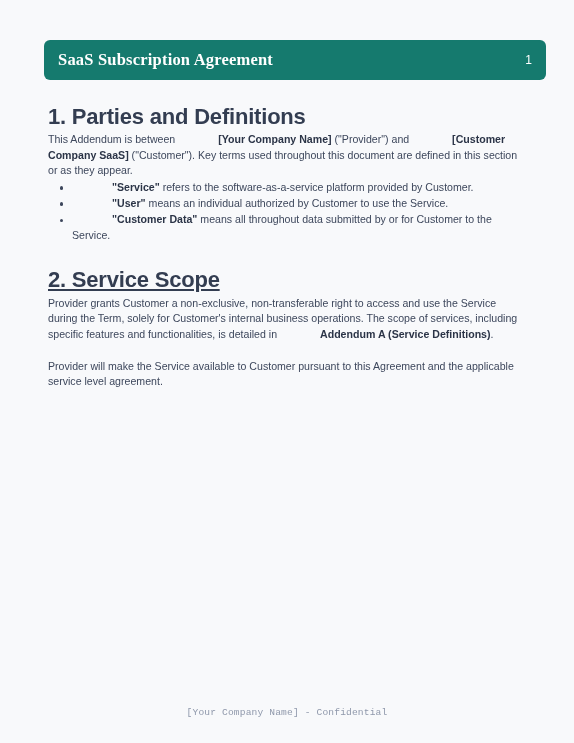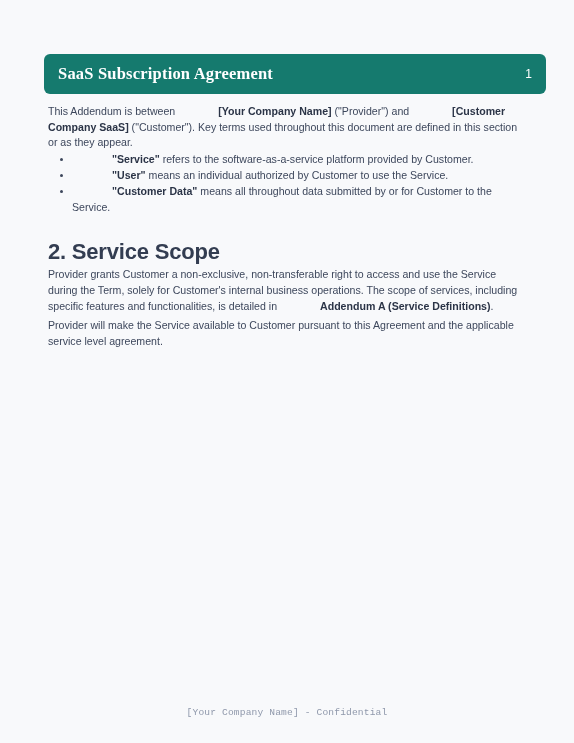--- a/index.html
+++ b/index.html
@@ -21,21 +21,21 @@
     width: 574px;
     height: 743px;
     box-sizing: border-box;
     background: #f8f9fb;
   }
 
   
   .doc-header {
     position: absolute;
     left: 44px;
-    top: 54px;
+    top: 40px;
     width: 502px;
     height: 40px;
     background: #157a6e;
     border-radius: 6px;
     box-sizing: border-box;
     display: flex;
     align-items: center;
     justify-content: space-between;
     padding: 0 14px 0 14px;
   }
@@ -67,33 +67,34 @@
     font-size: 22px;
     font-weight: bold;
     color: #333d51;
     margin: 0 0 3px 0;
     padding: 0;
     letter-spacing: -0.2px;
     line-height: 1.15;
   }
   h2.section-heading.second {
     margin-top: 24px;
+    text-decoration: underline;
   }
 
   p.body-text {
     font-family: "Liberation Sans", sans-serif;
     font-size: 10.6px;
     line-height: 15.6px;
     color: #3d475c;
     margin: 0;
     padding: 0;
     text-align: left;
   }
   p.body-text + p.body-text {
-    margin-top: 4px;
+    margin-top: 16px;
   }
 
   b, strong {
     font-weight: bold;
     color: #2b3447;
     padding-left: 40px;
   }
 
   ul.term-list {
     margin: 1px 0 0 0;
@@ -147,20 +148,21 @@
 <div class="page">
 
   <div class="doc-header">
     <span class="doc-header-title">SaaS Subscription Agreement</span>
     <span class="doc-header-pageno">1</span>
   </div>
 
   <div class="content">
     <div id="sections-root">
         <div class="section-block">
+          <h2 class="section-heading">1. Parties and Definitions</h2>
           <p class="body-text"><span>This Addendum is between </span><b>[Your Company Name]</b><span> ("Provider") and </span><b>[Customer Company SaaS]</b><span> ("Customer"). Key terms used throughout this document are defined in this section or as they appear.</span></p>
           <ul class="term-list">
             <li><span class="bullet-dot"></span><b>"Service"</b><span> refers to the software-as-a-service platform provided by Customer.</span></li>
             <li><span class="bullet-dot"></span><b>"User"</b><span> means an individual authorized by Customer to use the Service.</span></li>
             <li><span class="bullet-dot"></span><b>"Customer Data"</b><span> means all throughout data submitted by or for Customer to the Service.</span></li>
           </ul>
         </div>
         <div class="section-block scope">
           <h2 class="section-heading second">2. Service Scope</h2>
           <p class="body-text"><span>Provider grants Customer a non-exclusive, non-transferable right to access and use the Service during the Term, solely for Customer's internal business operations. The scope of services, including specific features and functionalities, is detailed in </span><b>Addendum A (Service Definitions)</b><span>.</span></p>

